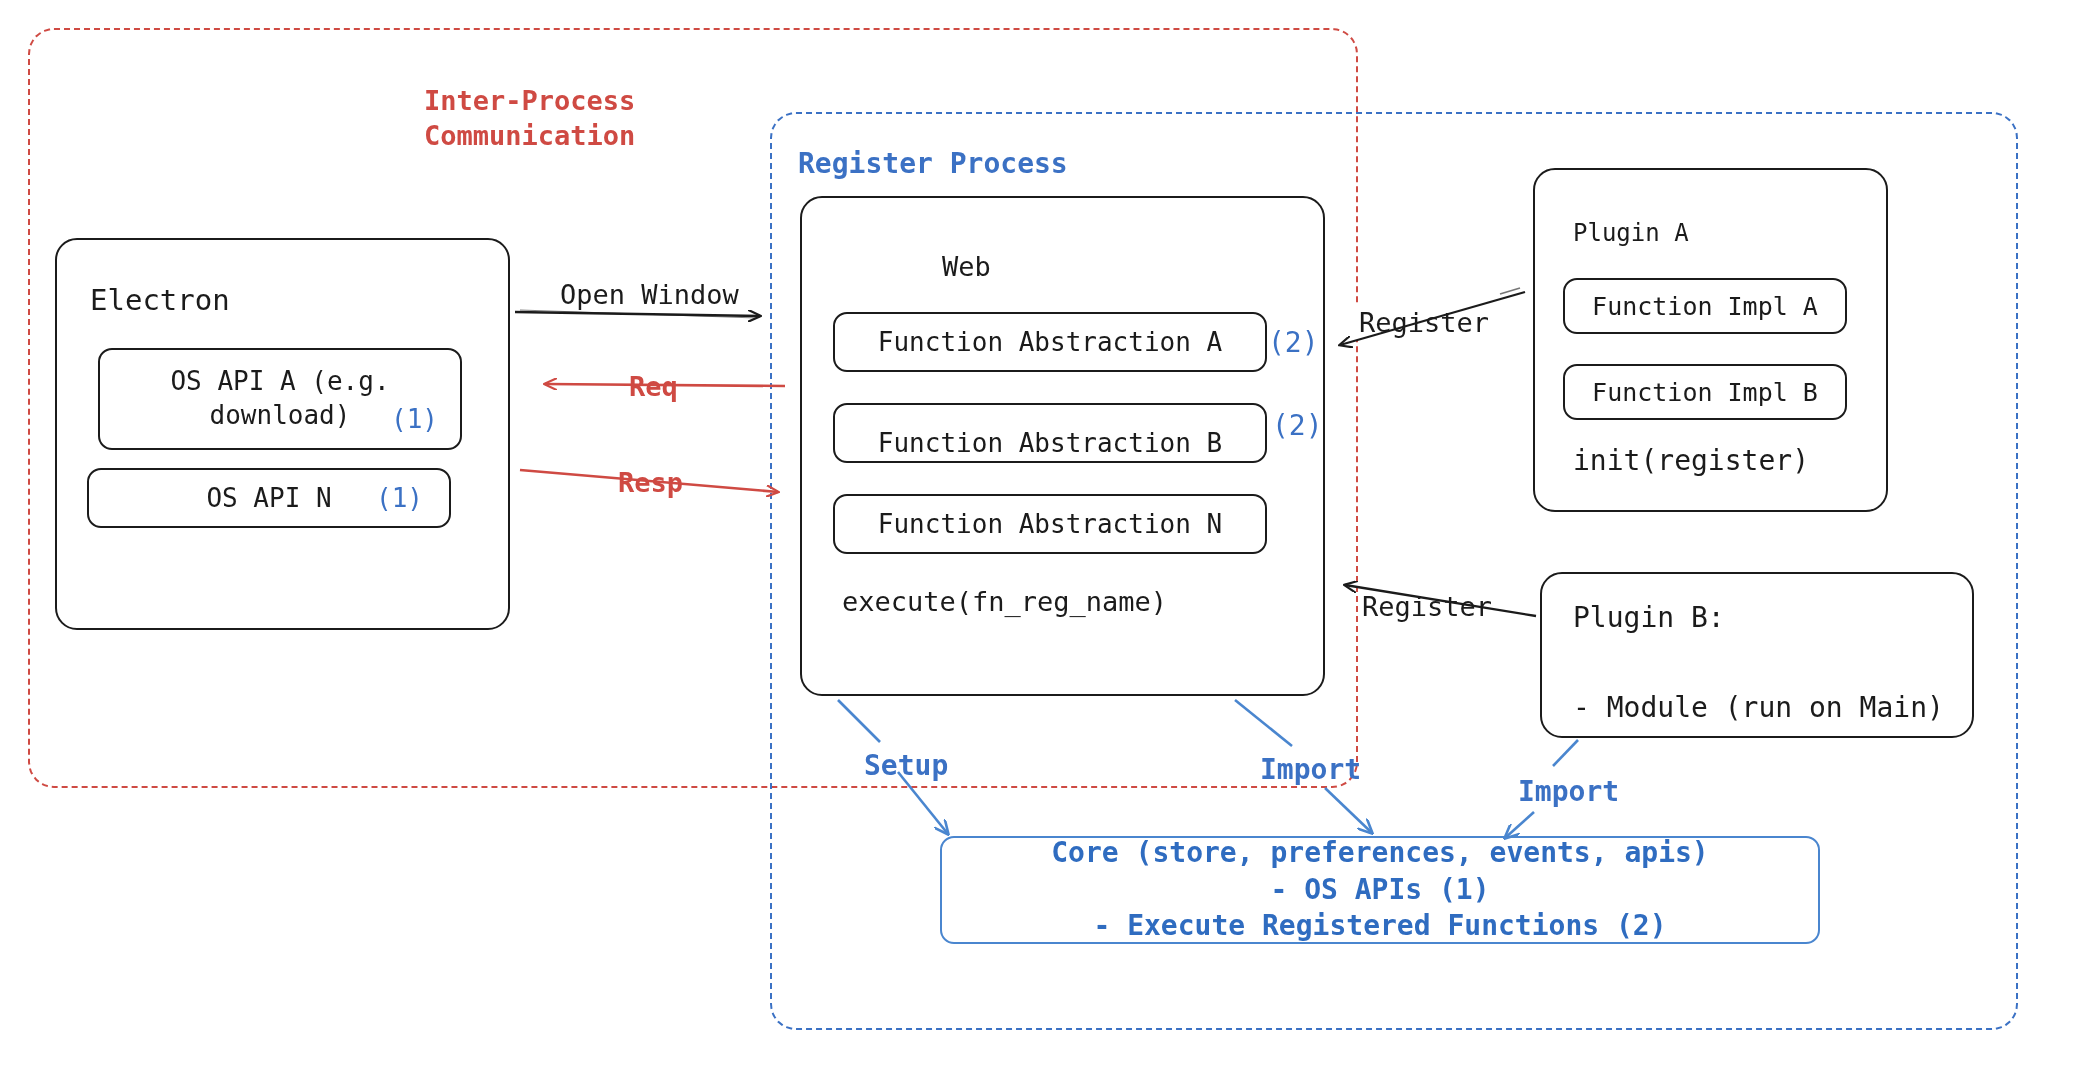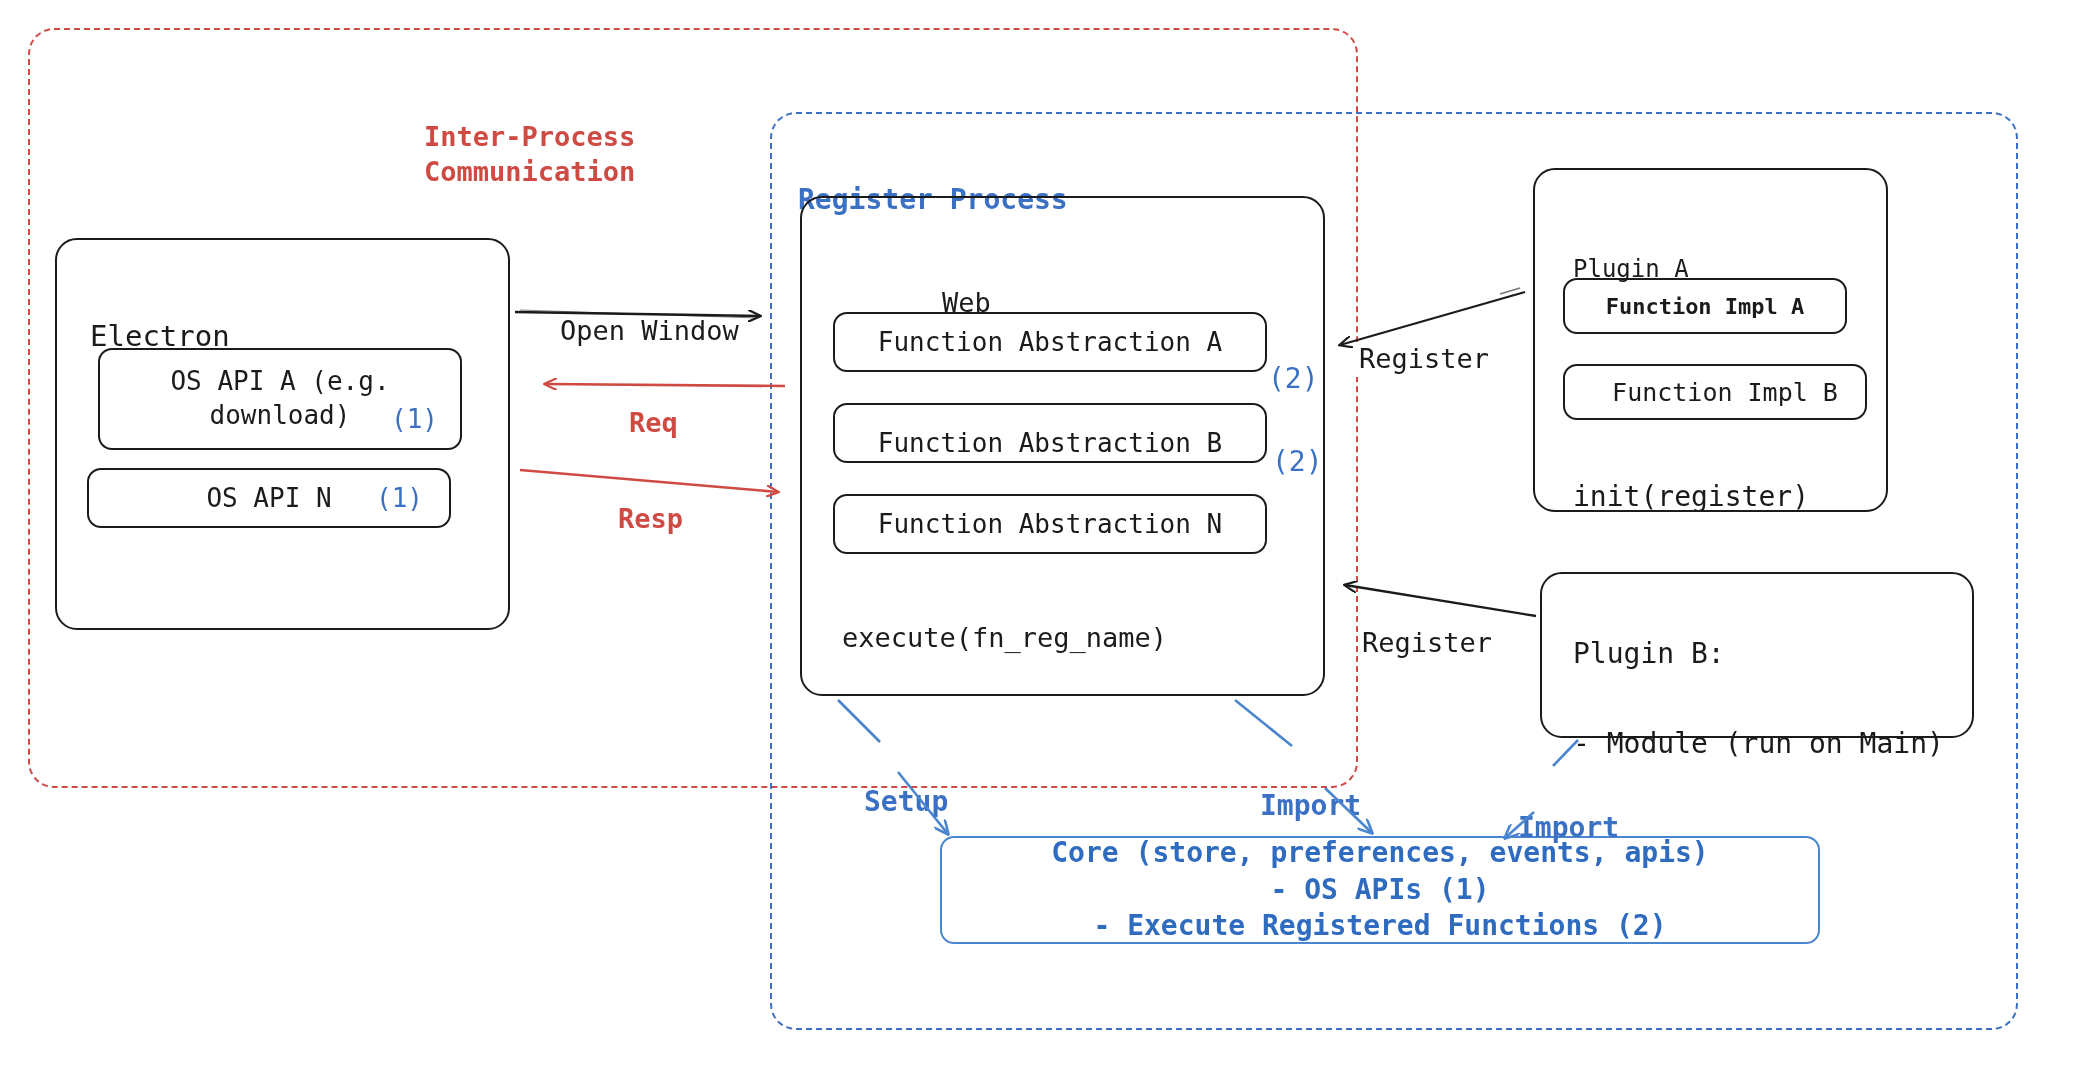--- a/index.html
+++ b/index.html
@@ -42,21 +42,20 @@
     background: transparent;
     display: flex;
     align-items: center;
     justify-content: center;
     text-align: center;
   }
   .lbl {
     position: absolute;
     white-space: pre;
     line-height: 1.28;
-    margin-top: 36px;
   }
   .dash-red {
     position: absolute;
     border: 2.5px dashed #cf4a43;
     border-radius: 26px;
     box-sizing: border-box;
     background: transparent;
   }
   .dash-blue {
     position: absolute;
@@ -130,24 +129,24 @@
     <span class="t-black" style="font-size:26px;">Function Abstraction N</span>
   </div>
 
   <div class="lbl t-black" style="left:842px; top:585px; font-size:27px;">execute(fn_reg_name)</div>
 
   <div class="node solidbox" style="left:1533px; top:168px; width:355px; height:344px;">
   </div>
   <div class="lbl t-black" style="left:1573px; top:218px; font-size:24px;">Plugin A</div>
 
   <div class="innerbox" style="position:absolute; left:1563px; top:278px; width:280px; height:52px;">
-    <span class="t-black" style="font-size:22px;font-weight:bold;">Function Impl A</span>
-  </div>
-
-  <div class="innerbox" style="position:absolute; left:1563px; top:364px; width:280px; height:52px;padding-left:20px;">
+    <span class="t-black" style="font-size:25px;">Function Impl A</span>
+  </div>
+
+  <div class="innerbox" style="position:absolute; left:1563px; top:364px; width:280px; height:52px;">
     <span class="t-black" style="font-size:25px;">Function Impl B</span>
   </div>
 
   <div class="lbl t-black" style="left:1573px; top:443px; font-size:28px;">init(register)</div>
 
   <div class="node solidbox" style="left:1540px; top:572px; width:434px; height:166px; align-items:flex-start;">
   </div>
   <div class="lbl t-black" style="left:1573px; top:600px; font-size:28px;">Plugin B:</div>
   <div class="lbl t-black" style="left:1573px; top:690px; font-size:28px;">- Module (run on Main)</div>
 

